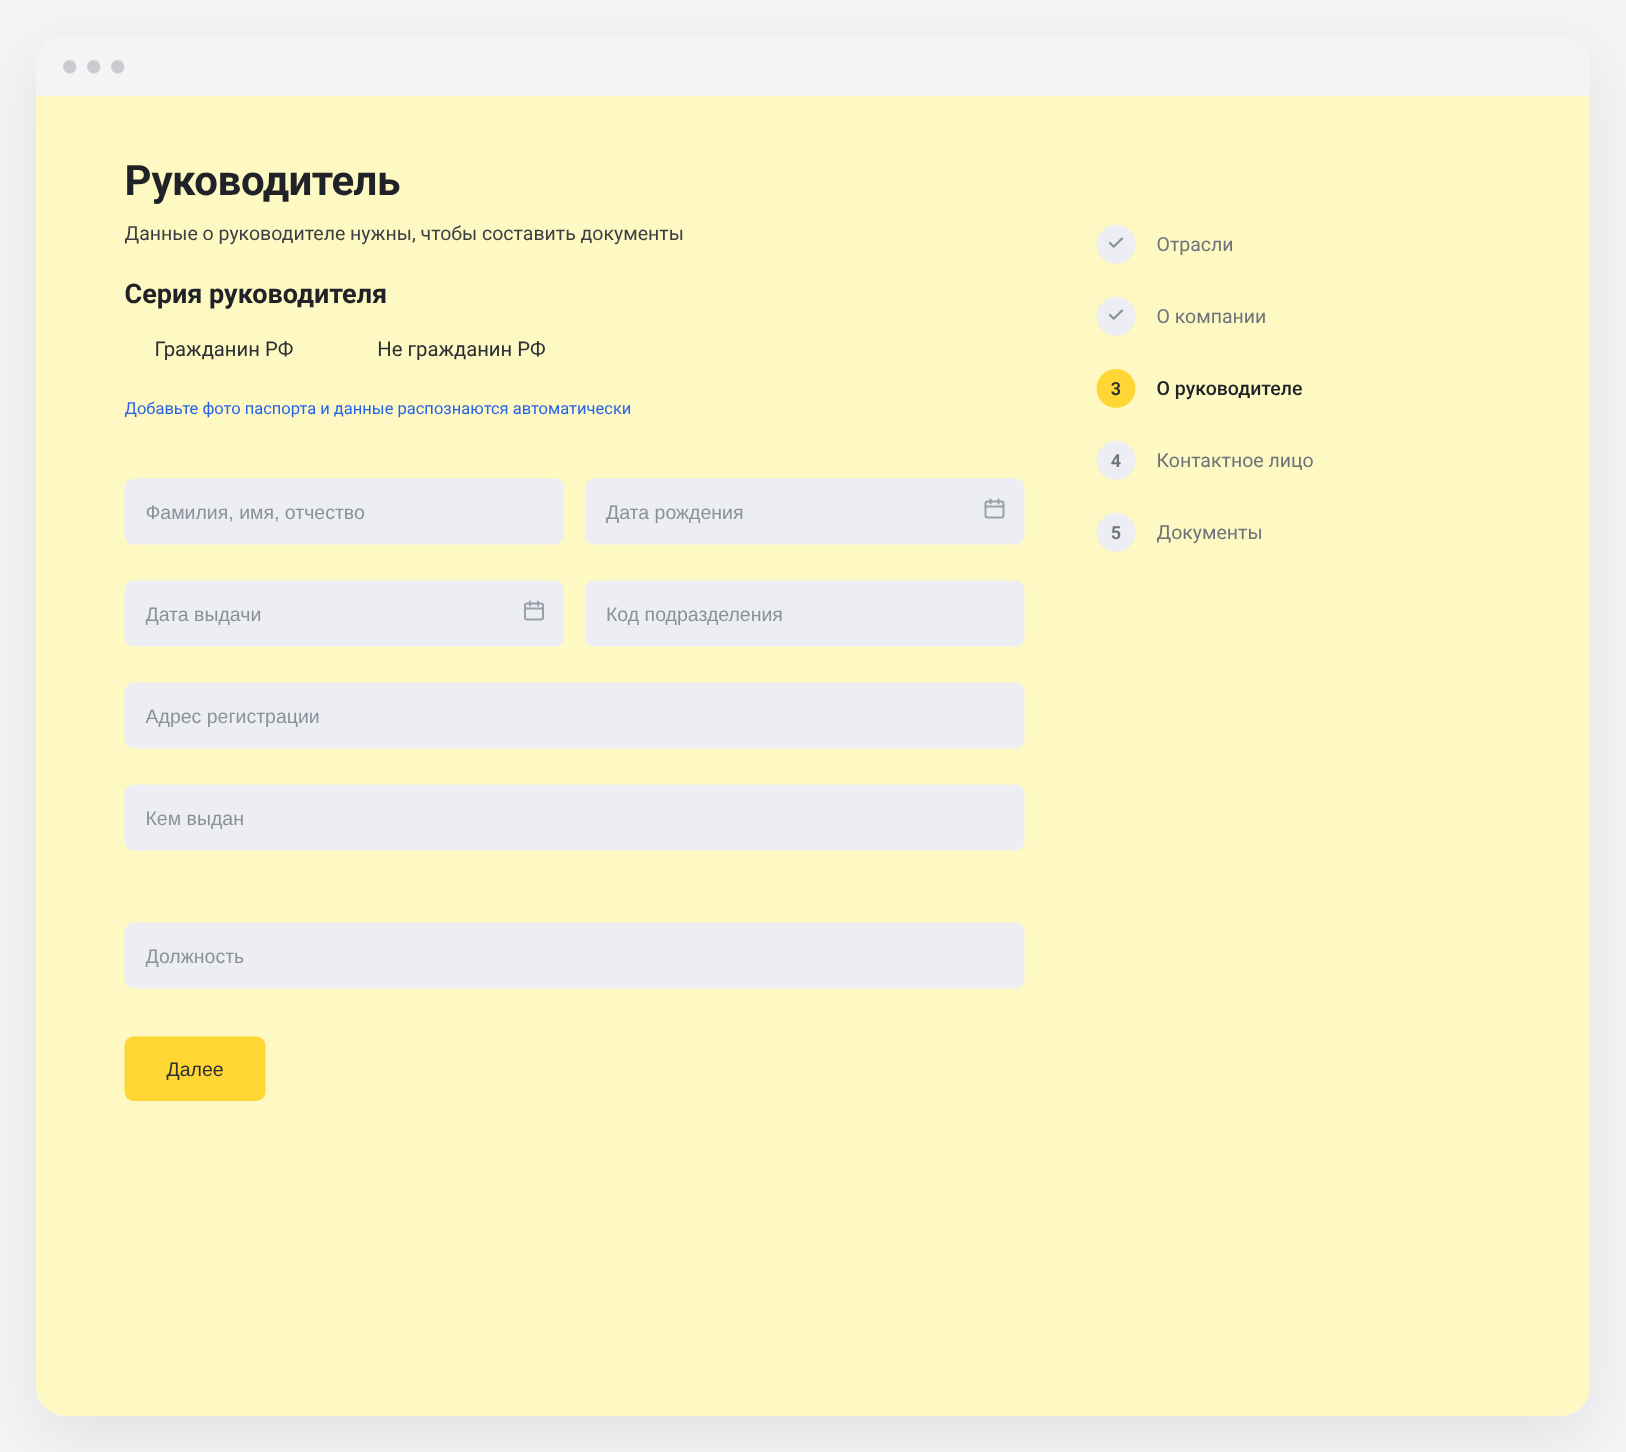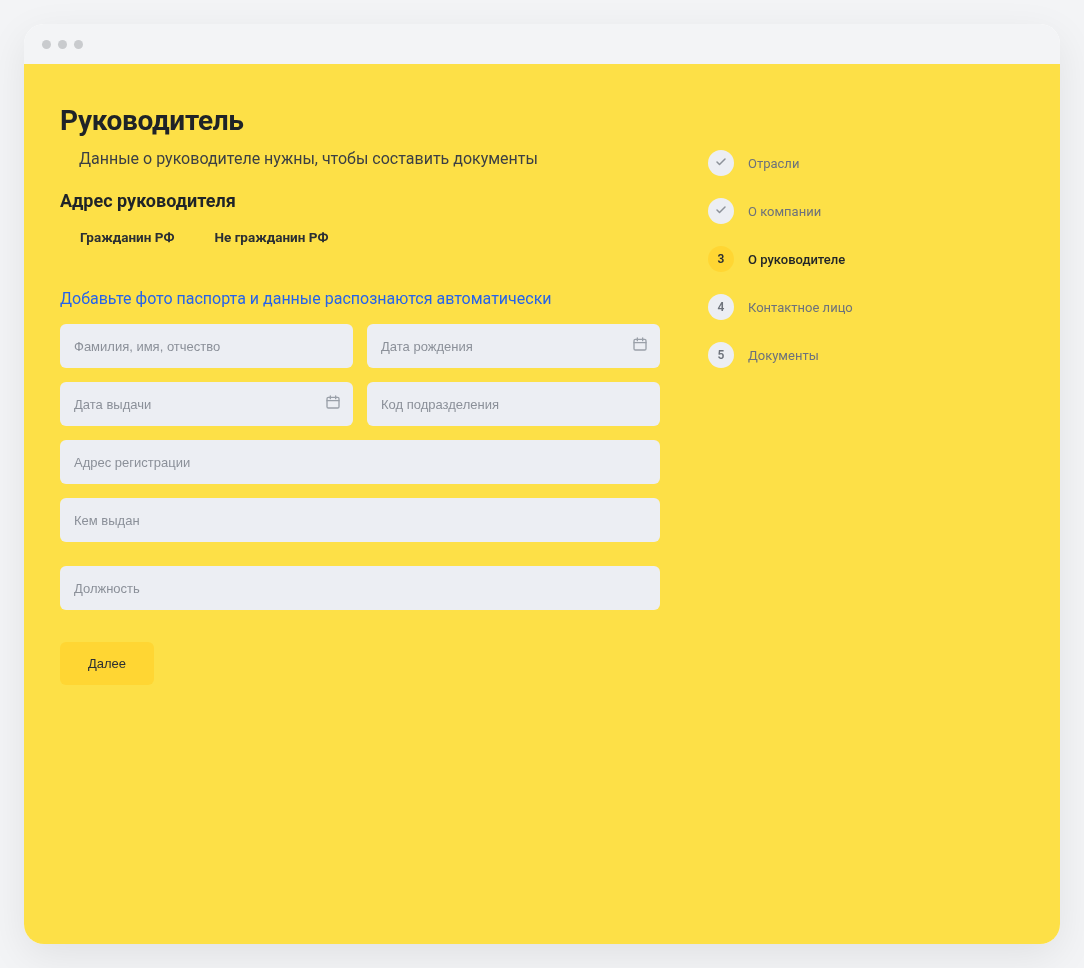--- a/index.html
+++ b/index.html
@@ -30,71 +30,71 @@
   .dot {
     width: 9px;
     height: 9px;
     border-radius: 50%;
     background: #c9cbce;
   }
   .content {
     flex: 1;
     display: flex;
     padding: 40px 36px 36px 36px;
-    background: #fde047;
+    background: #fef9c3;
+    justify-content: center;
   }
   .main {
     flex: 1;
     max-width: 600px;
   }
   .sidebar {
     width: 270px;
     margin-left: 48px;
     padding-top: 46px;
   }
   .page-title {
     font-size: 28px;
     font-weight: 700;
     color: #1f2328;
     letter-spacing: -0.3px;
     margin-bottom: 12px;
   }
   .page-subtitle {
-    font-size: 16px;
+    font-size: 13px;
     color: #3b3f44;
     margin-bottom: 22px;
-    margin-left: 19px;
   }
   .section-heading {
     font-size: 18px;
     font-weight: 700;
     color: #1f2328;
     margin-bottom: 18px;
   }
   .tabs {
     display: flex;
-    gap: 40px;
+    gap: 56px;
     padding-left: 20px;
-    margin-bottom: 44px;
-    font-weight: bold;
+    margin-bottom: 20px;
   }
   .tab {
     font-size: 13.5px;
     color: #2b2f33;
   }
   .hint-link {
-    font-size: 16px;
+    font-size: 11px;
     color: #2563eb;
     margin-bottom: 16px;
     display: inline-block;
   }
   .row {
     display: flex;
     gap: 14px;
     margin-bottom: 14px;
+    margin-top: 24px;
   }
   .field {
     position: relative;
     flex: 1;
   }
   .input {
     width: 100%;
     height: 44px;
     background: #eceef3;
     border: none;
@@ -164,21 +164,21 @@
     <div class="dot"></div>
     <div class="dot"></div>
     <div class="dot"></div>
   </div>
   <div class="content">
 
     <div class="main">
       <h1 class="page-title">Руководитель</h1>
       <p class="page-subtitle">Данные о руководителе нужны, чтобы составить документы</p>
 
-      <h2 class="section-heading">Адрес руководителя</h2>
+      <h2 class="section-heading">Серия руководителя</h2>
 
       <div class="tabs">
         <span class="tab">Гражданин РФ</span>
         <span class="tab">Не гражданин РФ</span>
       </div>
 
       <a class="hint-link">Добавьте фото паспорта и данные распознаются автоматически</a>
 
       <div class="row">
         <div class="field">

